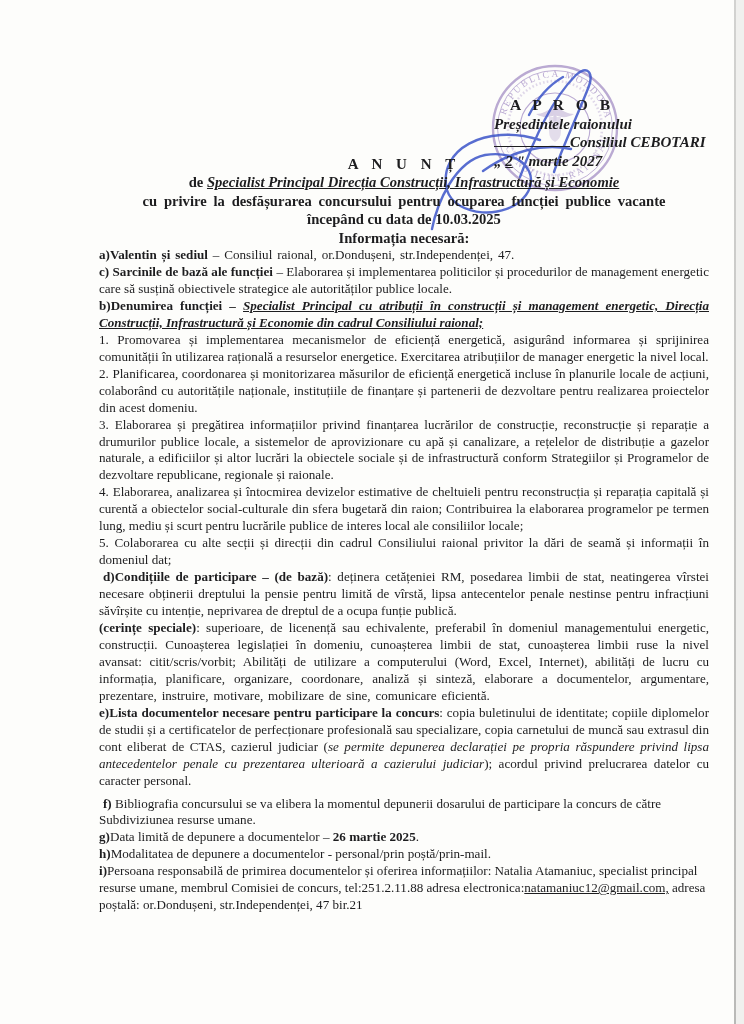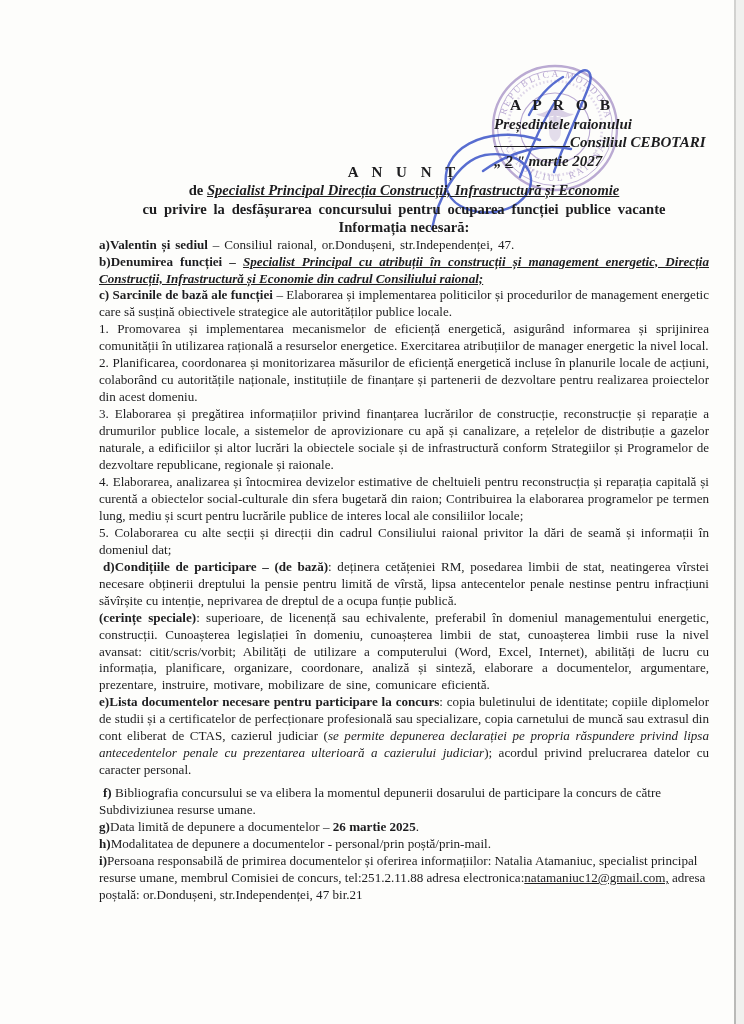--- a/index.html
+++ b/index.html
@@ -18,21 +18,21 @@
   .blank-line{display:inline-block;width:76px;border-bottom:1.5px solid #1d1d1f;
               height:13px;vertical-align:baseline;}
   .aprob-date{font-style:italic;}
   .u{text-decoration:underline;}
   .b{font-weight:bold;}
   .i{font-style:italic;}
   
   .stamp{position:absolute;left:488px;top:57px;opacity:.58;pointer-events:none;}
   .signature{position:absolute;left:425px;top:55px;opacity:.85;pointer-events:none;}
   
-  .content{position:absolute;left:99px;top:163px;width:610px;}
+  .content{position:absolute;left:99px;top:155px;width:610px;}
   .t-line{text-align:center;font-weight:bold;font-size:14.6px;line-height:18.4px;}
   .t-line.t1{letter-spacing:5px;font-size:15px;}
   .t-line.t2{word-spacing:3.2px;}
   .para{text-align:justify;font-size:13.1px;line-height:16.95px;}
   .para.left{text-align:left;}
   .para.w1{word-spacing:1.6px;}
   .para.ind{text-indent:4px;}
   .para.gap-s{margin-top:6px;}
   .para.gap-m{}
   a.email{color:inherit;text-decoration:underline;cursor:pointer;}
@@ -88,24 +88,25 @@
     </div>
     <div class="aprob-date">
       <span>„ </span><span class="u">2</span><span> ʺ martie 2027</span>
     </div>
   </div>
 
   <div class="content" id="doc-flow">
       <div class="t-line t1"><span class="b ">A N U N Ț</span></div>
       <div class="t-line "><span class="b ">de </span><span class="b i u ">Specialist Principal Direcția Construcții, Infrastructură și Economie</span></div>
       <div class="t-line t2"><span class="b ">cu privire la desfășurarea concursului pentru ocuparea funcției publice vacante</span></div>
+      <div class="t-line "><span class="b ">începând cu data de 10.03.2025</span></div>
       <div class="t-line "><span class="b ">Informația  necesară:</span></div>
       <div class="para w1"><span class="b ">a)Valentin și sediul </span><span class="">– Consiliul raional, or.Dondușeni, str.Independenței, 47.</span></div>
+      <div class="para "><span class="b ">c) Sarcinile de bază ale funcției </span><span class="">– Elaborarea și implementarea politicilor și procedurilor de management energetic care să susțină obiectivele strategice ale autorităților publice locale.</span></div>
       <div class="para "><span class="b ">b)Denumirea funcției – </span><span class="b i u ">Specialist Principal cu atribuții în construcții și management energetic, Direcția Construcții, Infrastructură și Economie din cadrul Consiliului raional;</span></div>
-      <div class="para "><span class="b ">c) Sarcinile de bază ale funcției </span><span class="">– Elaborarea și implementarea politicilor și procedurilor de management energetic care să susțină obiectivele strategice ale autorităților publice locale.</span></div>
       <div class="para "><span class="">1. Promovarea și implementarea mecanismelor de eficiență energetică, asigurând informarea și sprijinirea comunității în utilizarea rațională a resurselor energetice. Exercitarea atribuțiilor de manager energetic la nivel local.</span></div>
       <div class="para "><span class="">2. Planificarea, coordonarea și monitorizarea măsurilor de eficiență energetică incluse în planurile locale de acțiuni, colaborând cu autoritățile naționale, instituțiile de finanțare și partenerii de dezvoltare pentru realizarea proiectelor din acest domeniu.</span></div>
       <div class="para "><span class="">3. Elaborarea și pregătirea informațiilor privind finanțarea lucrărilor de construcție, reconstrucție și reparație a drumurilor publice locale, a sistemelor de aprovizionare cu apă și canalizare, a rețelelor de distribuție a gazelor naturale, a edificiilor și altor lucrări la obiectele sociale și de infrastructură conform Strategiilor și Programelor de dezvoltare republicane, regionale și raionale.</span></div>
       <div class="para "><span class="">4. Elaborarea, analizarea și întocmirea devizelor estimative de cheltuieli pentru reconstrucția și reparația capitală și curentă a obiectelor social-culturale din sfera bugetară din raion; Contribuirea la elaborarea programelor pe termen lung, mediu și scurt pentru lucrările publice de interes local ale consiliilor locale;</span></div>
       <div class="para "><span class="">5. Colaborarea cu alte secții și direcții din cadrul Consiliului raional privitor la dări de seamă și informații în domeniul dat;</span></div>
       <div class="para ind"><span class="b ">d)Condițiile de participare – (de bază)</span><span class="">: deținera cetățeniei RM, posedarea limbii de stat, neatingerea vîrstei necesare obținerii dreptului la pensie pentru limită de vîrstă, lipsa antecentelor penale nestinse pentru infracțiuni săvîrșite cu intenție, neprivarea de dreptul de a ocupa funție publică.</span></div>
       <div class="para w1"><span class="b ">(cerințe speciale)</span><span class="">: superioare, de licenență sau echivalente, preferabil în domeniul managementului energetic, construcții. Cunoașterea legislației în domeniu, cunoașterea limbii de stat, cunoașterea limbii ruse la nivel avansat: citit/scris/vorbit; Abilități de utilizare a computerului (Word, Excel, Internet), abilități de lucru cu informația, planificare, organizare, coordonare, analiză și sinteză, elaborare a documentelor, argumentare, prezentare, instruire, motivare, mobilizare de sine, comunicare eficientă.</span></div>
       <div class="para "><span class="b ">e)Lista documentelor necesare pentru participare la concurs</span><span class="">: copia buletinului de identitate; copiile diplomelor de studii și a certificatelor de perfecționare profesională sau specializare, copia carnetului de muncă sau extrasul din cont eliberat de CTAS, cazierul judiciar (</span><span class="i ">se permite depunerea declarației pe propria răspundere privind lipsa antecedentelor penale cu prezentarea ulterioară a cazierului judiciar</span><span class="">); acordul privind prelucrarea datelor cu caracter personal.</span></div>
       <div class="para left ind gap-s"><span class="b ">f)</span><span class=""> Bibliografia concursului se va elibera la momentul depunerii dosarului de participare la concurs de către Subdiviziunea resurse umane.</span></div>
       <div class="para left gap-m"><span class="b ">g)</span><span class="">Data limită de depunere a documentelor –  </span><span class="b ">26 martie 2025</span><span class="">.</span></div>

